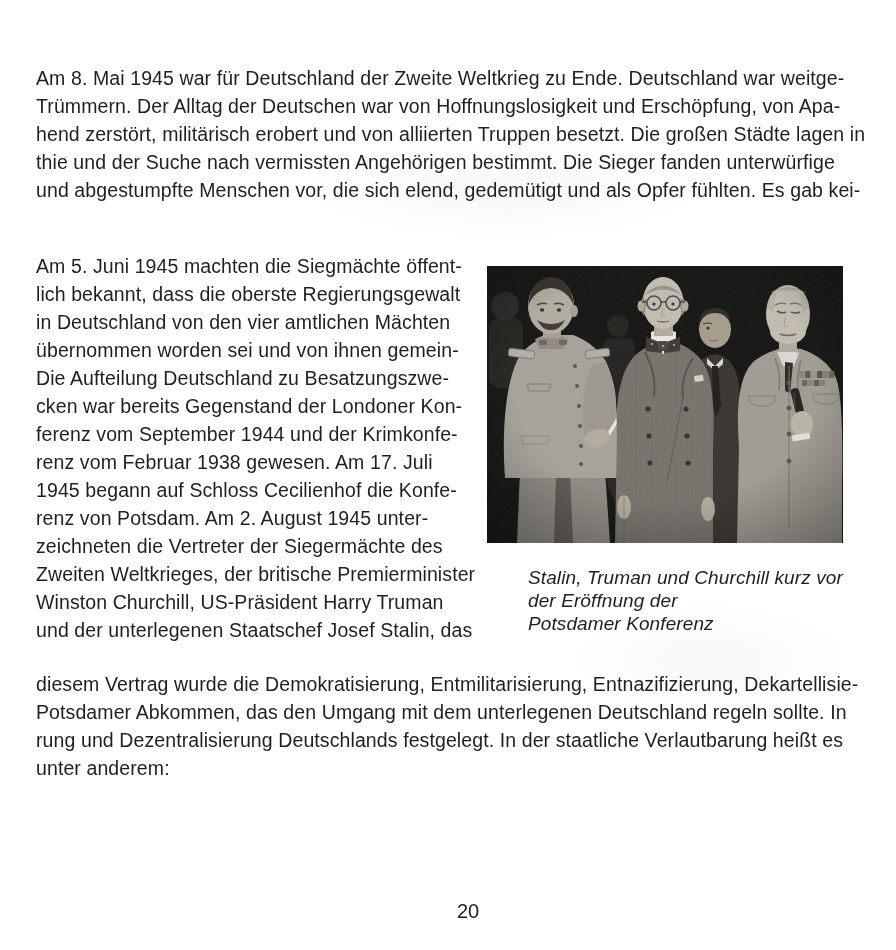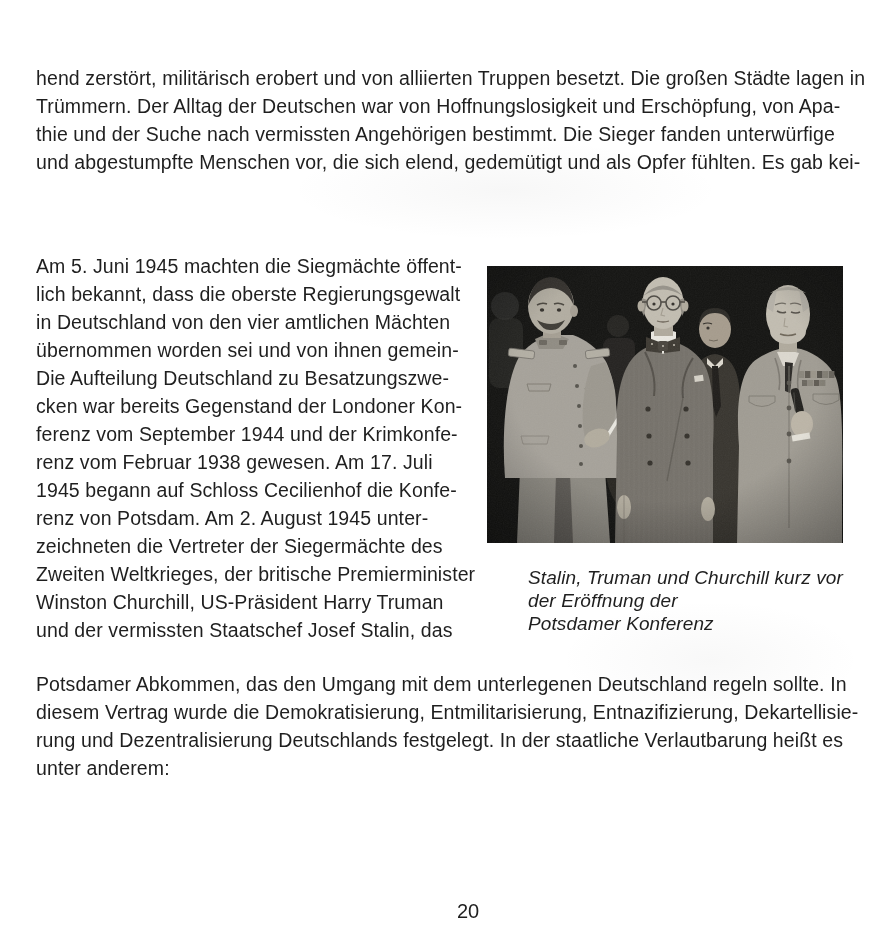--- a/index.html
+++ b/index.html
@@ -39,41 +39,42 @@
 </style>
 </head>
 <body>
 
 <div class="page">
 
   <div class="smudge smudge-1"></div>
   <div class="smudge smudge-2"></div>
 
   <div class="textblock para-top">
+      <div>Am 8. Mai 1945 war für Deutschland der Zweite Weltkrieg zu Ende. Deutschland war weitge-</div>
+      <div>Trümmern. Der Alltag der Deutschen war von Hoffnungslosigkeit und Erschöpfung, von Apa-</div>
       <div>hend zerstört, militärisch erobert und von alliierten Truppen besetzt. Die großen Städte lagen in</div>
-      <div>Trümmern. Der Alltag der Deutschen war von Hoffnungslosigkeit und Erschöpfung, von Apa-</div>
       <div>thie und der Suche nach vermissten Angehörigen bestimmt. Die Sieger fanden unterwürfige</div>
       <div>und abgestumpfte Menschen vor, die sich elend, gedemütigt und als Opfer fühlten. Es gab kei-</div>
     </div>
 
   <div class="textblock left-col">
       <div>Am 5. Juni 1945 machten die Siegmächte öffent-</div>
       <div>lich bekannt, dass die oberste Regierungsgewalt</div>
       <div>in Deutschland von den vier amtlichen Mächten</div>
       <div>übernommen worden sei und von ihnen gemein-</div>
       <div>Die Aufteilung Deutschland zu Besatzungszwe-</div>
       <div>cken war bereits Gegenstand der Londoner Kon-</div>
       <div>ferenz vom September 1944 und der Krimkonfe-</div>
       <div>renz vom Februar 1938 gewesen. Am 17. Juli</div>
       <div>1945 begann auf Schloss Cecilienhof die Konfe-</div>
       <div>renz von Potsdam. Am 2. August 1945 unter-</div>
       <div>zeichneten die Vertreter der Siegermächte des</div>
       <div>Zweiten Weltkrieges, der britische Premierminister</div>
       <div>Winston Churchill, US-Präsident Harry Truman</div>
-      <div>und der vermissten Staatschef Josef Stalin, das</div>
+      <div>und der unterlegenen Staatschef Josef Stalin, das</div>
     </div>
 
   <figure class="photo-frame" style="margin:0">
     <svg viewBox="0 0 356 277" preserveAspectRatio="none">
       <defs>
         <pattern id="pins" width="5" height="5" patternUnits="userSpaceOnUse">
           <line x1="2" y1="0" x2="2" y2="5" stroke="#8a8680" stroke-width="0.7" opacity="0.55"></line>
         </pattern>
         <radialGradient id="vig" cx="50%" cy="42%" r="78%">
           <stop offset="55%" stop-color="#000000" stop-opacity="0"></stop>
@@ -237,21 +238,21 @@
     </svg>
   </figure>
 
   <div class="textblock caption">
       <div>Stalin, Truman und Churchill kurz vor</div>
       <div>der Eröffnung der</div>
       <div>Potsdamer Konferenz</div>
     </div>
 
   <div class="textblock para-bottom">
+      <div>diesem Vertrag wurde die Demokratisierung, Entmilitarisierung, Entnazifizierung, Dekartellisie-</div>
       <div>Potsdamer Abkommen, das den Umgang mit dem unterlegenen Deutschland regeln sollte. In</div>
-      <div>diesem Vertrag wurde die Demokratisierung, Entmilitarisierung, Entnazifizierung, Dekartellisie-</div>
       <div>rung und Dezentralisierung Deutschlands festgelegt. In der staatliche Verlautbarung heißt es</div>
       <div>unter anderem:</div>
     </div>
 
   <div class="page-number">20</div>
 
 </div>
 
 </body></html>

